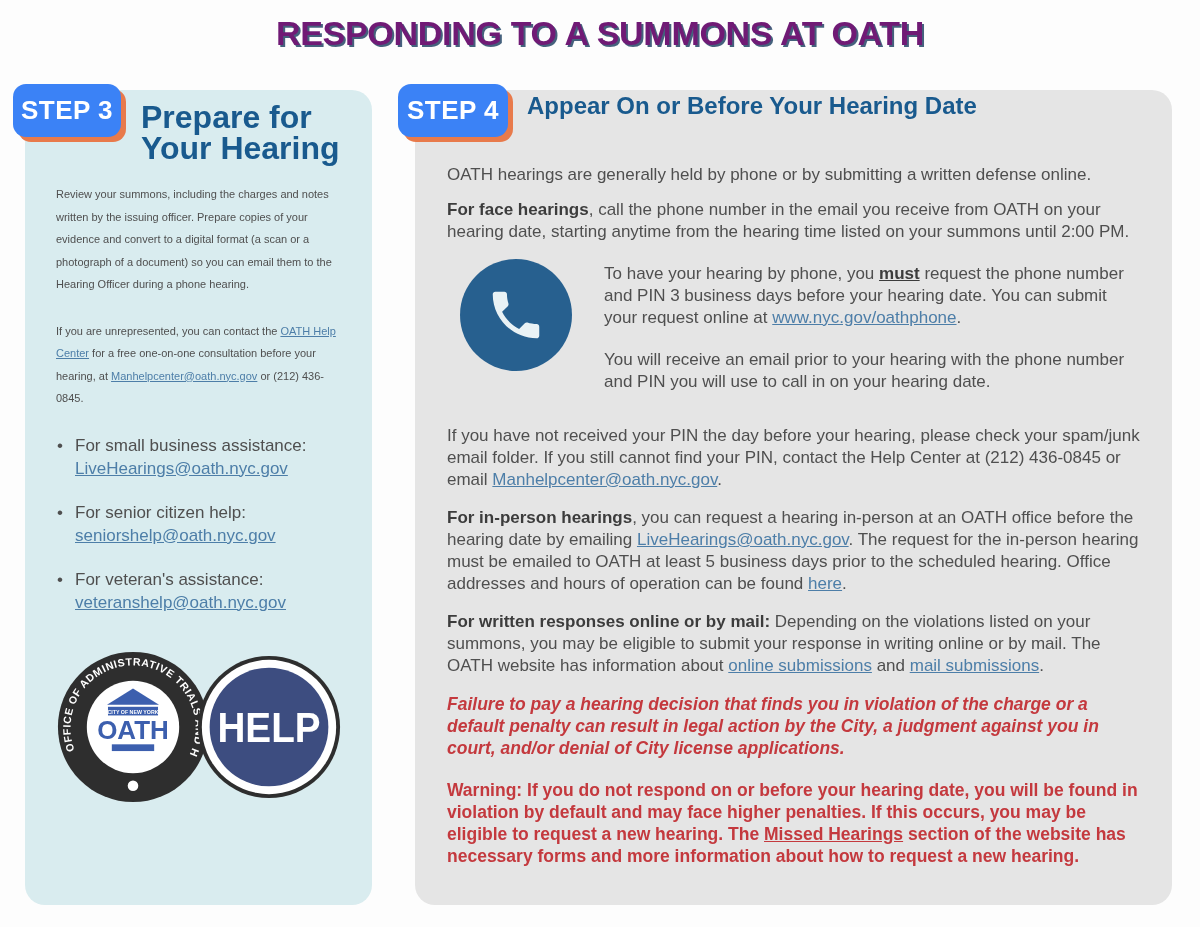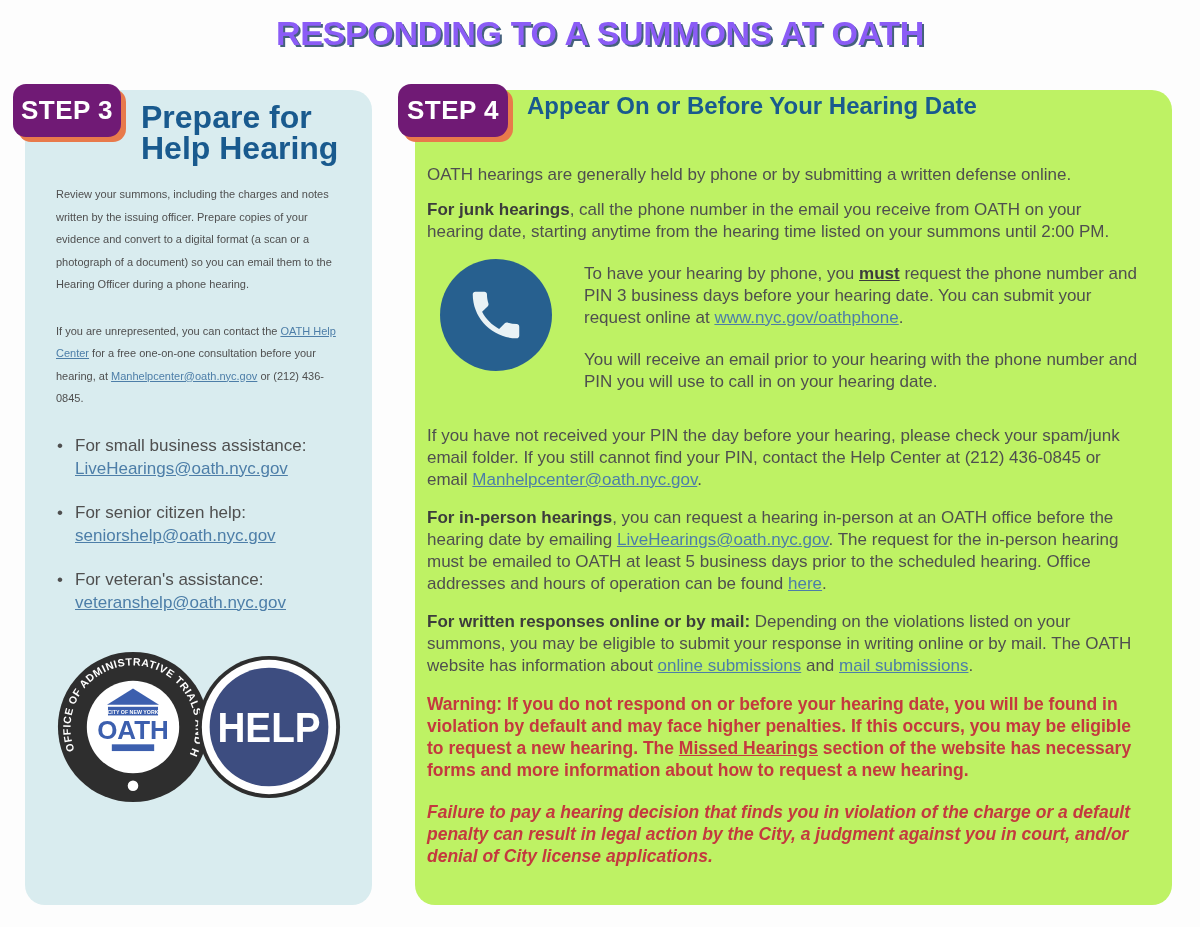--- a/index.html
+++ b/index.html
@@ -5,30 +5,30 @@
   * { box-sizing: border-box; }
   html,body { margin:0; padding:0; }
   body {
     width:1200px; height:927px; position:relative; overflow:hidden;
     background:#fdfdfd;
     font-family:"Liberation Sans", sans-serif;
   }
   .page-title {
     position:absolute; top:14px; left:0; width:1200px; text-align:center;
     font-size:34px; font-weight:bold; letter-spacing:-0.3px;
-    color:#8b5cf6; text-shadow:2px 2px 0 rgba(23,58,92,0.8);
+    color:#701a75; text-shadow:2px 2px 0 rgba(23,58,92,0.8);
   }
   .panel { position:absolute; border-radius:20px; }
   .panel-left  { left:25px;  top:90px; width:347px; height:815px; background:#d9ecef;
                  padding:93px 26px 0 31px; }
-  .panel-right { left:415px; top:90px; width:757px; height:815px; background:#bef264;
-                 padding:74px 30px 0 12px; }
+  .panel-right { left:415px; top:90px; width:757px; height:815px; background:#e5e5e5;
+                 padding:74px 30px 0 32px; }
   .step-badge {
     position:absolute; height:53px; border-radius:13px;
-    background:#701a75; box-shadow:5px 5px 0 #e87a4b;
+    background:#3b82f6; box-shadow:5px 5px 0 #e87a4b;
     color:#ffffff; font-weight:bold; font-size:26px; letter-spacing:0.5px;
     display:flex; align-items:center; justify-content:center; z-index:5;
   }
   .badge-3 { left:13px;  top:84px; width:108px; }
   .badge-4 { left:398px; top:84px; width:110px; }
   .heading-3 {
     position:absolute; left:141px; top:102px; z-index:5;
     font-size:32px; font-weight:bold; color:#195a8e; line-height:31px;
   }
   .heading-4 {
@@ -58,21 +58,21 @@
   p.red-italic { font-style:italic; }
 </style>
 </head>
 <body>
 
 <div class="page-title">RESPONDING TO A SUMMONS AT OATH</div>
 
 <div class="step-badge badge-3">STEP 3</div>
 <div class="heading-3">
   <span>Prepare for</span><br>
-  <span>Help Hearing</span>
+  <span>Your Hearing</span>
 </div>
 
 <div class="step-badge badge-4">STEP 4</div>
 <div class="heading-4">Appear On or Before Your Hearing Date</div>
 
 <div class="panel panel-left">
 
   <p class="s3">Review your summons, including the charges and notes written by the issuing officer. Prepare copies of your evidence and convert to a digital format (a scan or a photograph of a document) so you can email them to the Hearing Officer during a phone hearing.</p>
 
   <p class="s3"><span>If you are unrepresented, you can contact the </span><a class="lnk">OATH Help Center</a><span> for a free one-on-one consultation before your hearing, at </span><a class="lnk">Manhelpcenter@oath.nyc.gov</a><span> or (212) 436-0845.</span></p>
@@ -117,36 +117,36 @@
       <circle cx="75" cy="75" r="61" fill="#3d4d80"></circle>
       <text x="75" y="90" text-anchor="middle" font-size="44" font-weight="bold" fill="#ffffff" textLength="106" lengthAdjust="spacingAndGlyphs" font-family="Liberation Sans, sans-serif">HELP</text>
     </svg>
   </div>
 </div>
 
 <div class="panel panel-right">
 
   <p class="s4" style="margin-bottom:13px;">OATH hearings are generally held by phone or by submitting a written defense online.</p>
 
-  <p class="s4"><b class="dk">For junk hearings</b><span>, call the phone number in the email you receive from OATH on your hearing date, starting anytime from the hearing time listed on your summons until 2:00 PM.</span></p>
+  <p class="s4"><b class="dk">For face hearings</b><span>, call the phone number in the email you receive from OATH on your hearing date, starting anytime from the hearing time listed on your summons until 2:00 PM.</span></p>
 
   <div class="phone-row">
     <div class="phone-circle">
       <svg width="62" height="62" viewBox="0 0 24 24">
         <path fill="#e9f2f5" d="M6.62 10.79c1.44 2.83 3.76 5.14 6.59 6.59l2.2-2.2c.27-.27.67-.36 1.02-.24 1.12.37 2.33.57 3.57.57.55 0 1 .45 1 1V20c0 .55-.45 1-1 1-9.39 0-17-7.61-17-17 0-.55.45-1 1-1h3.5c.55 0 1 .45 1 1 0 1.25.2 2.45.57 3.57.11.35.03.74-.24 1.02l-2.2 2.2z"></path>
       </svg>
     </div>
     <div class="phone-text">
       <p class="s4"><span>To have your hearing by phone, you </span><span class="must">must</span><span> request the phone number and PIN 3 business days before your hearing date. You can submit your request online at </span><a class="lnk">www.nyc.gov/oathphone</a><span>.</span></p>
       <p class="s4">You will receive an email prior to your hearing with the phone number and PIN you will use to call in on your hearing date.</p>
     </div>
   </div>
 
   <p class="s4"><span>If you have not received your PIN the day before your hearing, please check your spam/junk email folder. If you still cannot find your PIN, contact the Help Center at (212) 436-0845 or email </span><a class="lnk">Manhelpcenter@oath.nyc.gov</a><span>.</span></p>
 
   <p class="s4"><b class="dk">For in-person hearings</b><span>, you can request a hearing in-person at an OATH office before the hearing date by emailing </span><a class="lnk">LiveHearings@oath.nyc.gov</a><span>. The request for the in-person hearing must be emailed to OATH at least 5 business days prior to the scheduled hearing. Office addresses and hours of operation can be found </span><a class="lnk">here</a><span>.</span></p>
 
   <p class="s4"><b class="dk">For written responses online or by mail:</b><span> Depending on the violations listed on your summons, you may be eligible to submit your response in writing online or by mail. The OATH website has information about </span><a class="lnk">online submissions</a><span> and </span><a class="lnk">mail submissions</a><span>.</span></p>
 
+  <p class="red red-italic">Failure to pay a hearing decision that finds you in violation of the charge or a default penalty can result in legal action by the City, a judgment against you in court, and/or denial of City license applications.</p>
+
   <p class="red"><span>Warning: If you do not respond on or before your hearing date, you will be found in violation by default and may face higher penalties. If this occurs, you may be eligible to request a new hearing. The </span><a class="rlnk">Missed Hearings</a><span> section of the website has necessary forms and more information about how to request a new hearing.</span></p>
-
-  <p class="red red-italic">Failure to pay a hearing decision that finds you in violation of the charge or a default penalty can result in legal action by the City, a judgment against you in court, and/or denial of City license applications.</p>
 </div>
 
 </body></html>

